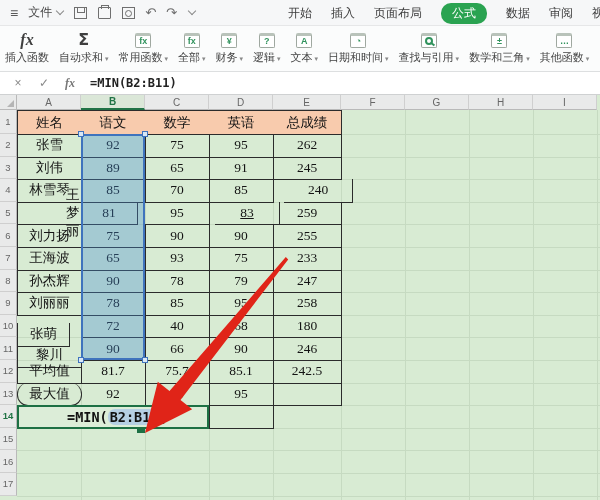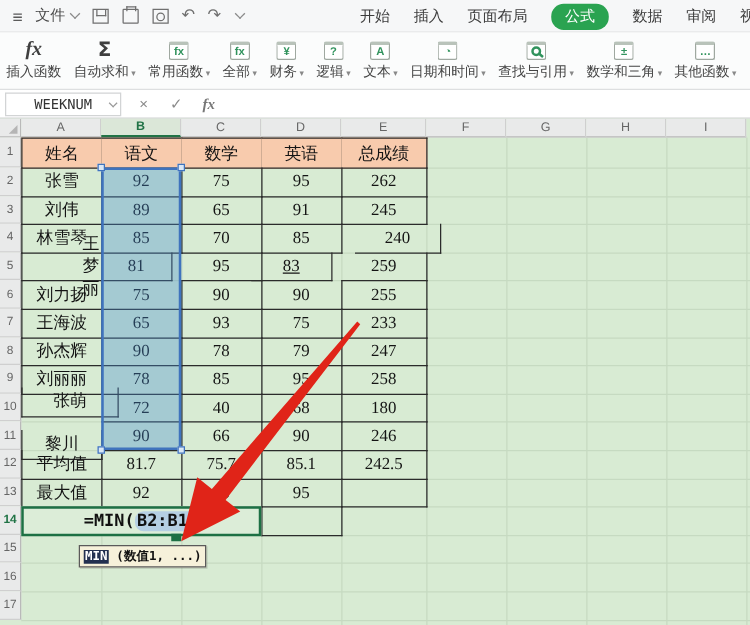--- a/index.html
+++ b/index.html
@@ -170,27 +170,24 @@
           <span class="lbl">其他函数<span class="dd">▾</span></span>
         </div>
       </div>
     <div class="rsep"></div>
 
     <div class="rsep"></div>
 
   </div>
 
   <div id="formulabar">
-    <div id="namebox">
-      <span>WEEKNUM</span>
-      <span class="nb-dd"></span>
-    </div>
     <span class="fb-btn">×</span>
     <span class="fb-btn">✓</span>
     <span class="fb-btn fb-fx">fx</span>
+    <span id="formula-text">=MIN(B2:B11)</span>
   </div>
 
   <div id="sheet">
     <div id="corner"></div>
     <div id="grid-layers">
         <div class="gridline" style="left: 81px; top: 15px; width: 1px; height: 390px;"></div>
         <div class="gridline" style="left: 145px; top: 15px; width: 1px; height: 390px;"></div>
         <div class="gridline" style="left: 209px; top: 15px; width: 1px; height: 390px;"></div>
         <div class="gridline" style="left: 273px; top: 15px; width: 1px; height: 390px;"></div>
         <div class="gridline" style="left: 341px; top: 15px; width: 1px; height: 390px;"></div>
@@ -257,21 +254,21 @@
         <div class="tcell" style="left: 209px; top: 61.6px; width: 65px; height: 23.6px;">91</div>
         <div class="tcell" style="left: 273px; top: 61.6px; width: 69px; height: 23.6px;">245</div>
         <div class="tcell" style="left: 17px; top: 84.2px; width: 65px; height: 23.6px; border-left: 1px solid rgb(43, 43, 43);">林雪琴</div>
         <div class="tcell" style="left: 81px; top: 84.2px; width: 65px; height: 23.6px;">85</div>
         <div class="tcell" style="left: 145px; top: 84.2px; width: 65px; height: 23.6px;">70</div>
         <div class="tcell" style="left: 209px; top: 84.2px; width: 65px; height: 23.6px;">85</div>
         <div class="tcell" style="left: 273px; top: 84.2px; width: 69px; height: 23.6px; margin-left: 11px;">240</div>
         <div class="tcell" style="left: 17px; top: 106.8px; width: 65px; height: 23.6px; border-left: 1px solid rgb(43, 43, 43); padding-left: 48px;">王梦丽</div>
         <div class="tcell" style="left: 81px; top: 106.8px; width: 57px; height: 23.6px;">81</div>
         <div class="tcell" style="left: 145px; top: 106.8px; width: 65px; height: 23.6px;">95</div>
-        <div class="tcell" style="left: 201px; top: 106.8px; width: 65px; height: 23.6px; text-decoration: underline;">83</div>
+        <div class="tcell" style="left: 215px; top: 106.8px; width: 65px; height: 23.6px; text-decoration: underline;">83</div>
         <div class="tcell" style="left: 273px; top: 106.8px; width: 69px; height: 23.6px;">259</div>
         <div class="tcell" style="left: 17px; top: 129.4px; width: 65px; height: 23.6px; border-left: 1px solid rgb(43, 43, 43);">刘力扬</div>
         <div class="tcell" style="left: 81px; top: 129.4px; width: 65px; height: 23.6px;">75</div>
         <div class="tcell" style="left: 145px; top: 129.4px; width: 65px; height: 23.6px;">90</div>
         <div class="tcell" style="left: 209px; top: 129.4px; width: 65px; height: 23.6px;">90</div>
         <div class="tcell" style="left: 273px; top: 129.4px; width: 69px; height: 23.6px;">255</div>
         <div class="tcell" style="left: 17px; top: 152px; width: 65px; height: 23.6px; border-left: 1px solid rgb(43, 43, 43);">王海波</div>
         <div class="tcell" style="left: 81px; top: 152px; width: 65px; height: 23.6px;">65</div>
         <div class="tcell" style="left: 145px; top: 152px; width: 65px; height: 23.6px;">93</div>
         <div class="tcell" style="left: 209px; top: 152px; width: 65px; height: 23.6px;">75</div>
@@ -279,56 +276,53 @@
         <div class="tcell" style="left: 17px; top: 174.6px; width: 65px; height: 23.6px; border-left: 1px solid rgb(43, 43, 43);">孙杰辉</div>
         <div class="tcell" style="left: 81px; top: 174.6px; width: 65px; height: 23.6px;">90</div>
         <div class="tcell" style="left: 145px; top: 174.6px; width: 65px; height: 23.6px;">78</div>
         <div class="tcell" style="left: 209px; top: 174.6px; width: 65px; height: 23.6px;">79</div>
         <div class="tcell" style="left: 273px; top: 174.6px; width: 69px; height: 23.6px;">247</div>
         <div class="tcell" style="left: 17px; top: 197.2px; width: 65px; height: 23.6px; border-left: 1px solid rgb(43, 43, 43);">刘丽丽</div>
         <div class="tcell" style="left: 81px; top: 197.2px; width: 65px; height: 23.6px;">78</div>
         <div class="tcell" style="left: 145px; top: 197.2px; width: 65px; height: 23.6px;">85</div>
         <div class="tcell" style="left: 209px; top: 197.2px; width: 65px; height: 23.6px;">95</div>
         <div class="tcell" style="left: 273px; top: 197.2px; width: 69px; height: 23.6px;">258</div>
-        <div class="tcell" style="left: 17px; top: 215px; width: 78px; height: 23.6px; border-left: 1px solid rgb(43, 43, 43);">张萌</div>
+        <div class="tcell" style="left: 17px; top: 228px; width: 53px; height: 23.6px; border-left: 1px solid rgb(43, 43, 43);">张萌</div>
         <div class="tcell" style="left: 81px; top: 219.8px; width: 65px; height: 23.6px;">72</div>
         <div class="tcell" style="left: 145px; top: 219.8px; width: 65px; height: 23.6px;">40</div>
         <div class="tcell" style="left: 209px; top: 219.8px; width: 65px; height: 23.6px;">68</div>
         <div class="tcell" style="left: 273px; top: 219.8px; width: 69px; height: 23.6px;">180</div>
         <div class="tcell" style="left: 17px; top: 249px; width: 65px; height: 23.6px; border-left: 1px solid rgb(43, 43, 43);">黎川</div>
         <div class="tcell" style="left: 81px; top: 242.4px; width: 65px; height: 23.6px;">90</div>
         <div class="tcell" style="left: 145px; top: 242.4px; width: 65px; height: 23.6px;">66</div>
         <div class="tcell" style="left: 209px; top: 242.4px; width: 65px; height: 23.6px;">90</div>
         <div class="tcell" style="left: 273px; top: 242.4px; width: 69px; height: 23.6px;">246</div>
         <div class="tcell" style="left: 17px; top: 265px; width: 65px; height: 23.6px; border-left: 1px solid rgb(43, 43, 43);">平均值</div>
         <div class="tcell" style="left: 81px; top: 265px; width: 65px; height: 23.6px;">81.7</div>
         <div class="tcell" style="left: 145px; top: 265px; width: 65px; height: 23.6px;">75.7</div>
         <div class="tcell" style="left: 209px; top: 265px; width: 65px; height: 23.6px;">85.1</div>
         <div class="tcell" style="left: 273px; top: 265px; width: 69px; height: 23.6px;">242.5</div>
-        <div class="tcell" style="left: 17px; top: 287.6px; width: 65px; height: 23.6px; border-left: 1px solid rgb(43, 43, 43);">最大值</div>
+        <div class="tcell" style="left: 17px; top: 287.6px; width: 65px; height: 23.6px; border-left: 1px solid rgb(43, 43, 43); border-radius: 11px;">最大值</div>
         <div class="tcell" style="left: 81px; top: 287.6px; width: 65px; height: 23.6px;">92</div>
         <div class="tcell" style="left: 145px; top: 287.6px; width: 65px; height: 23.6px;">95</div>
         <div class="tcell" style="left: 209px; top: 287.6px; width: 65px; height: 23.6px;">95</div>
         <div class="tcell" style="left: 273px; top: 287.6px; width: 69px; height: 23.6px;"></div>
         <div class="tcell" style="left: 209px; top: 310.2px; width: 65px; height: 23.6px; border-left: 1px solid rgb(43, 43, 43);"></div>
         <div id="selection" style="left: 81px; top: 39px; width: 64px; height: 226px;"></div>
         <div class="handle" style="left: 78px; top: 36px;"></div>
         <div class="handle" style="left: 142px; top: 36px;"></div>
         <div class="handle" style="left: 78px; top: 262px;"></div>
         <div class="handle" style="left: 142px; top: 262px;"></div>
       </div>
 
     <div id="editbox" style="left: 17px; top: 310.2px; width: 192px; height: 23.6px;">
       <span class="pad">
         <span>=MIN(</span><span class="range-pill" id="range-pill" style="background: rgb(181, 207, 227);">B2:B11</span><span>)</span>
       </span>
     </div>
     <div id="edit-handle" style="left: 137px; top: 331.7px;"></div>
 
-    <div id="tooltip" style="left: 63px; top: 341.2px;">
-      <span class="hl">MIN</span><span> (数值1, ...)</span>
-    </div>
 
     <svg id="arrow-svg" width="600" height="405">
       <polygon id="arrow-poly" points="285.8,162.1 169.5,296.1 157.8,286.8 145,338 192.2,314.2 180.5,304.9 288.2,164.4" fill="#e02418"></polygon>
     </svg>
   </div>
 </div>
 
 </body></html>

